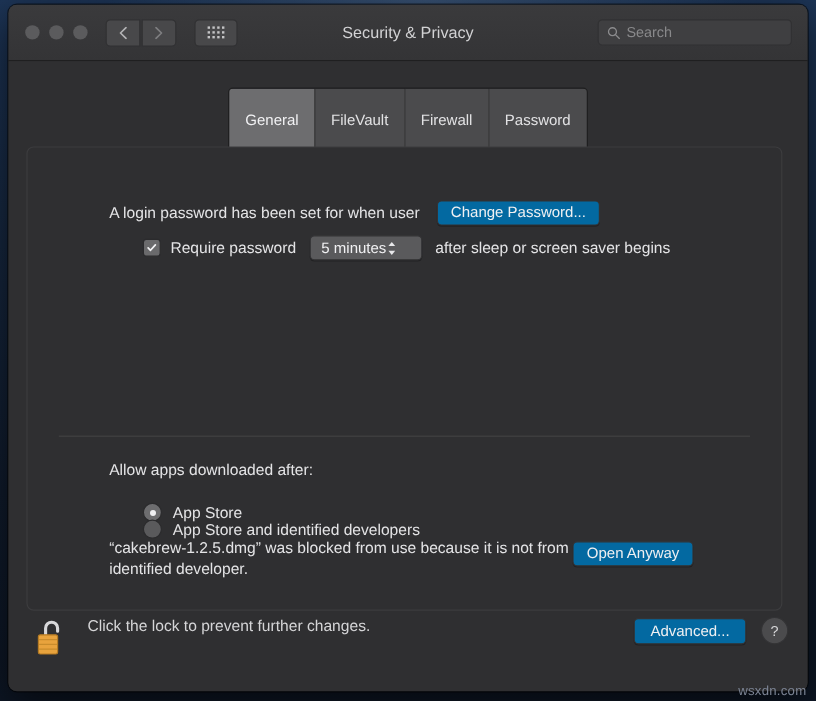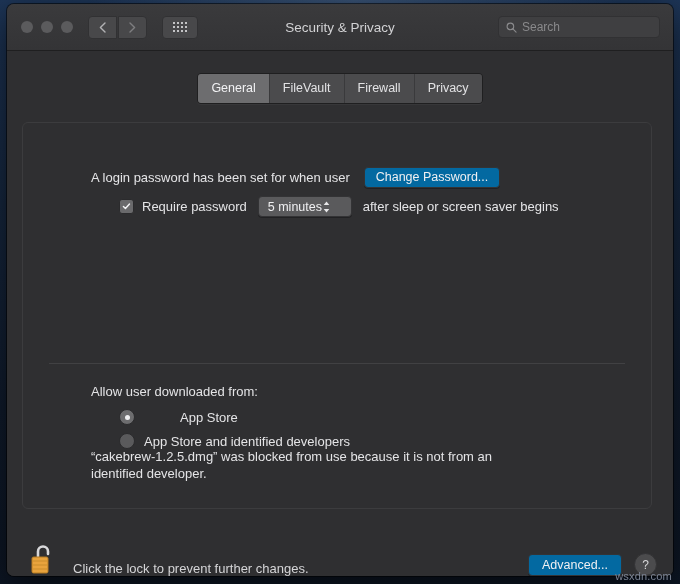--- a/index.html
+++ b/index.html
@@ -148,21 +148,21 @@
     justify-content: center;
   }
   .tabs {
     display: flex;
     border: 1px solid #1f1f20;
     border-radius: 4px;
     overflow: hidden;
     box-shadow: 0 1px 0 rgba(255,255,255,.04);
   }
   .tab {
-    padding: 4px 13px;
+    padding: 16px 13px;
     height: 21px;
     line-height: 21px;
     font-size: 12.5px;
     color: #e2e2e4;
     background: #4b4b4d;
     border-left: 1px solid #3a3a3c;
   }
   .tab:first-child { border-left: none; }
   .tab.active {
     background: #6d6d6f;
@@ -279,21 +279,21 @@
     line-height: 17px;
   }
 
   
   #bottombar {
     position: absolute;
     left: 0; right: 0;
     bottom: 0;
     height: 62px;
     display: flex;
-    align-items: flex-end;
+    align-items: flex-start;
   }
   #lock-icon { margin-left: 22px; flex: 0 0 auto; display: flex; }
   #lock-text {
     margin-left: 16px;
     font-size: 13px;
     color: #d5d5d7;
   }
   #bottom-right {
     margin-left: auto;
     margin-right: 16px;
@@ -382,21 +382,21 @@
     <div id="window-title">Security &amp; Privacy</div>
   </div>
 
   <div id="win-body">
 
     <div id="tabbar">
       <div class="tabs">
         <div class="tab active">General</div>
         <div class="tab">FileVault</div>
         <div class="tab">Firewall</div>
-        <div class="tab">Privacy</div>
+        <div class="tab">Password</div>
       </div>
     </div>
 
     <div id="panel">
 
       <div class="row" style="left:68px; top:44px;">
         <span class="txt">A login password has been set for when user</span>
         <button class="btn" style="margin-left:14px;">Change Password...</button>
       </div>
 
@@ -416,37 +416,38 @@
             </svg>
           </span>
         </span>
         <span class="txt" style="margin-left:11px;">after sleep or screen saver begins</span>
       </div>
 
 
       <div id="divider"></div>
 
       <div class="row" style="left:68px; top:261px;">
-        <span class="txt">Allow user downloaded from:</span>
-      </div>
-
-      <div class="row" style="left:96px; top:286px;gap:36px;">
+        <span class="txt">Allow apps downloaded after:</span>
+      </div>
+
+      <div class="row" style="left:96px; top:296px;">
         <span class="radio selected">
             <span class="inner"></span>
           </span>
         <span class="txt" style="margin-left:9px;">App Store</span>
       </div>
 
       <div class="row" style="left:96px; top:310px;">
         <span class="radio"></span>
         <span class="txt" style="margin-left:9px;">App Store and identified developers</span>
       </div>
 
       <div class="blocked-text">“cakebrew-1.2.5.dmg” was blocked from use because it is not from an identified developer.</div>
 
+      <button class="btn" style="position:absolute; left:454px; top:328px;">Open Anyway</button>
     </div>
 
     <div id="bottombar">
       <span id="lock-icon">
         <svg width="28" height="34" viewBox="0 0 28 34">
           <path d="M9 15 V9.5 A5 5 0 0 1 19 9.5 V12" fill="none" stroke="#d8d8da" stroke-width="2.6" stroke-linecap="round"></path>
           <rect x="3" y="15" width="16" height="16" rx="1.6" fill="#e8a33d" stroke="#b57b23" stroke-width="1"></rect>
           <g stroke="#c98c2c" stroke-width="1">
             <line x1="3.5" y1="19" x2="18.5" y2="19"></line>
             <line x1="3.5" y1="23" x2="18.5" y2="23"></line>

